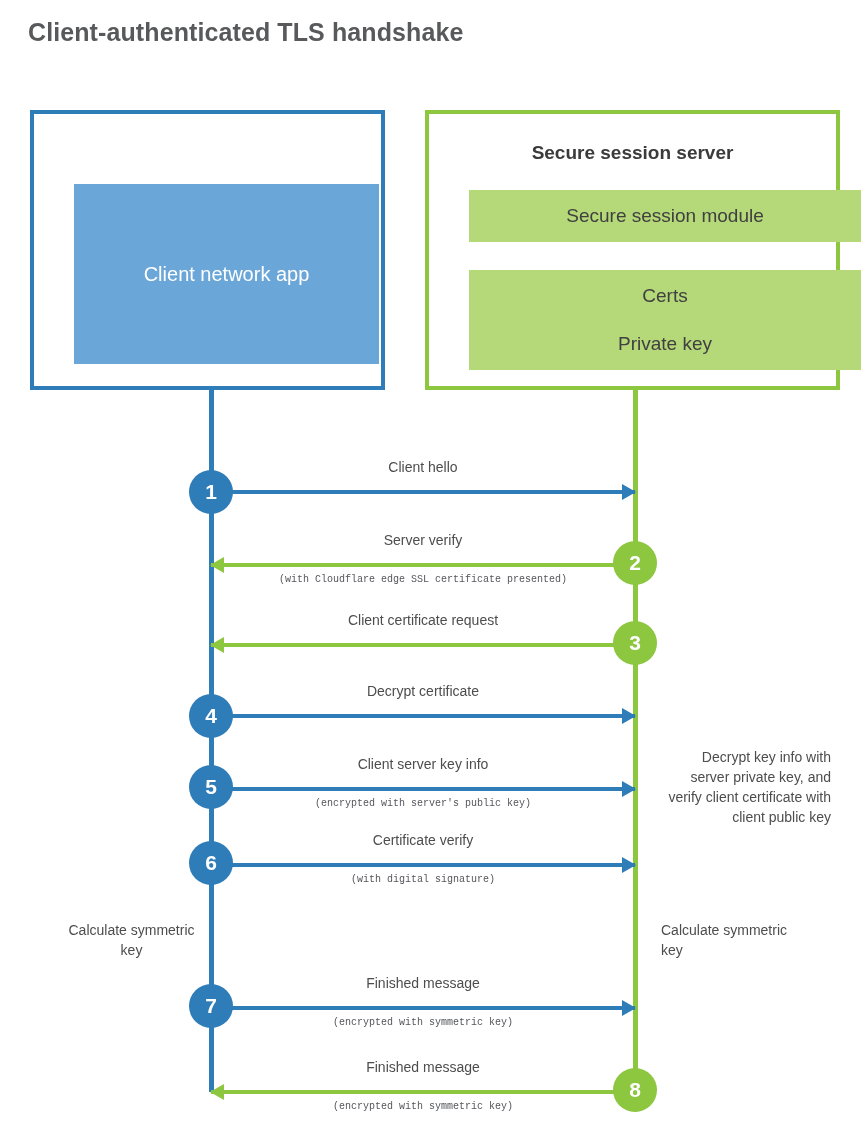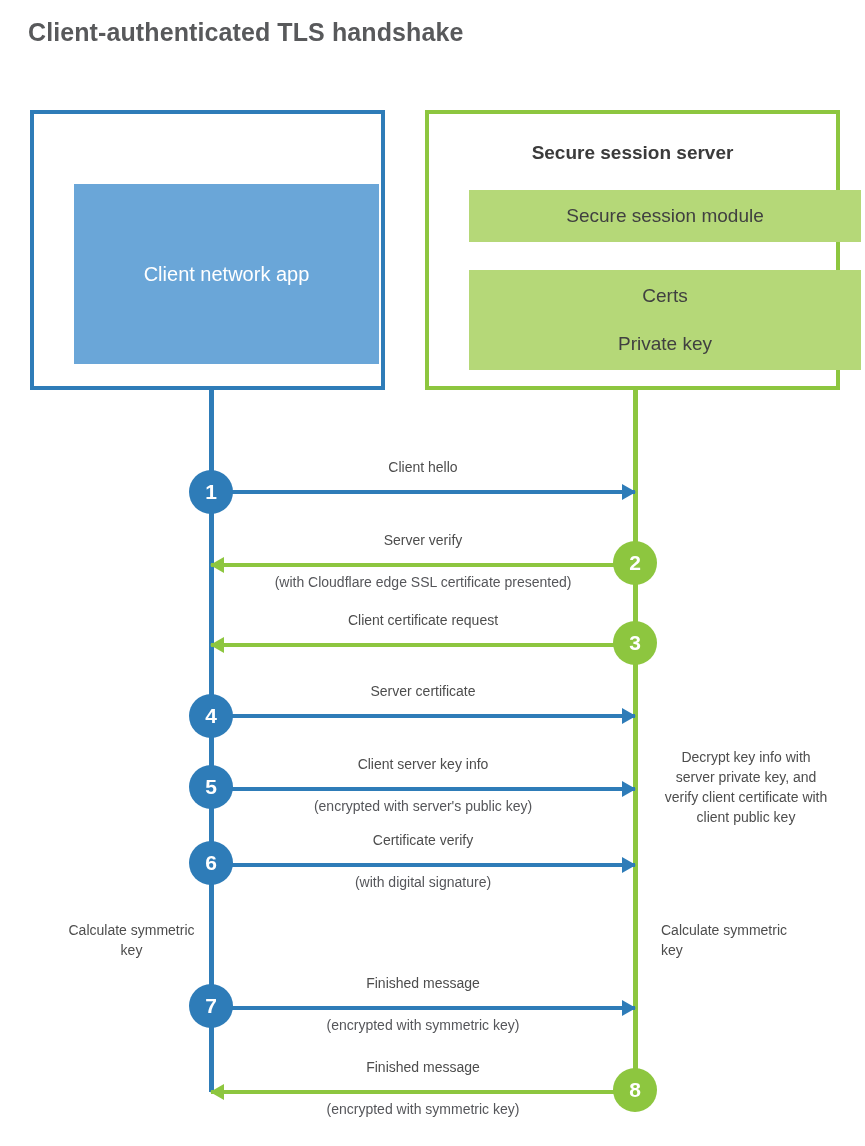--- a/index.html
+++ b/index.html
@@ -73,37 +73,37 @@
     border-top:8px solid transparent;border-bottom:8px solid transparent;
     border-right:14px solid #8dc63f;
   }
 
   
   .msg-label{
     position:absolute;left:211px;width:424px;text-align:center;
     font-size:14px;color:#4d4d4d;white-space:nowrap;
   }
   .msg-label.main{top:-31px;}
-  .msg-label.sub{top:11px;font-size:14px;color:#55565a;}
+  .msg-label.sub{top:11px;font-size:10px;color:#55565a;font-family:Liberation Mono, monospace;}
   .msg-label.sub.wide{left:150px;width:546px;}
 
   
   .step-circle{
     position:absolute;width:44px;height:44px;border-radius:50%;
     display:flex;align-items:center;justify-content:center;
     color:#ffffff;font-size:21px;font-weight:700;
   }
   .step-circle.client-side{left:189px;background:#2e7cb8;}
   .step-circle.server-side{left:613px;background:#8dc63f;}
 
   
   .annotation{
     position:absolute;font-size:14px;line-height:1.42;color:#4d4d4d;
   }
-  #annotation-decrypt{left:661px;top:748px;width:170px;text-align:center;}
+  #annotation-decrypt{left:661px;top:748px;width:170px;text-align:right;}
   #annotation-calc-client{left:64px;top:921px;width:135px;text-align:center;}
   #annotation-calc-server{left:661px;top:921px;width:135px;text-align:left;}
 </style>
 </head>
 <body>
 
 <div id="stage">
 
   <div id="page-title">Client-authenticated TLS handshake</div>
 
@@ -140,21 +140,21 @@
     <div class="arrow-line">
       <div class="arrowhead"></div>
     </div>
     <div class="msg-label main">Client certificate request</div>
   </div>
 
   <div class="msg to-server" style="top:714px">
     <div class="arrow-line">
       <div class="arrowhead"></div>
     </div>
-    <div class="msg-label main">Server certificate</div>
+    <div class="msg-label main">Decrypt certificate</div>
   </div>
 
   <div class="msg to-server" style="top:787px">
     <div class="arrow-line">
       <div class="arrowhead"></div>
     </div>
     <div class="msg-label main">Client server key info</div>
     <div class="msg-label sub">(encrypted with server's public key)</div>
   </div>
 

